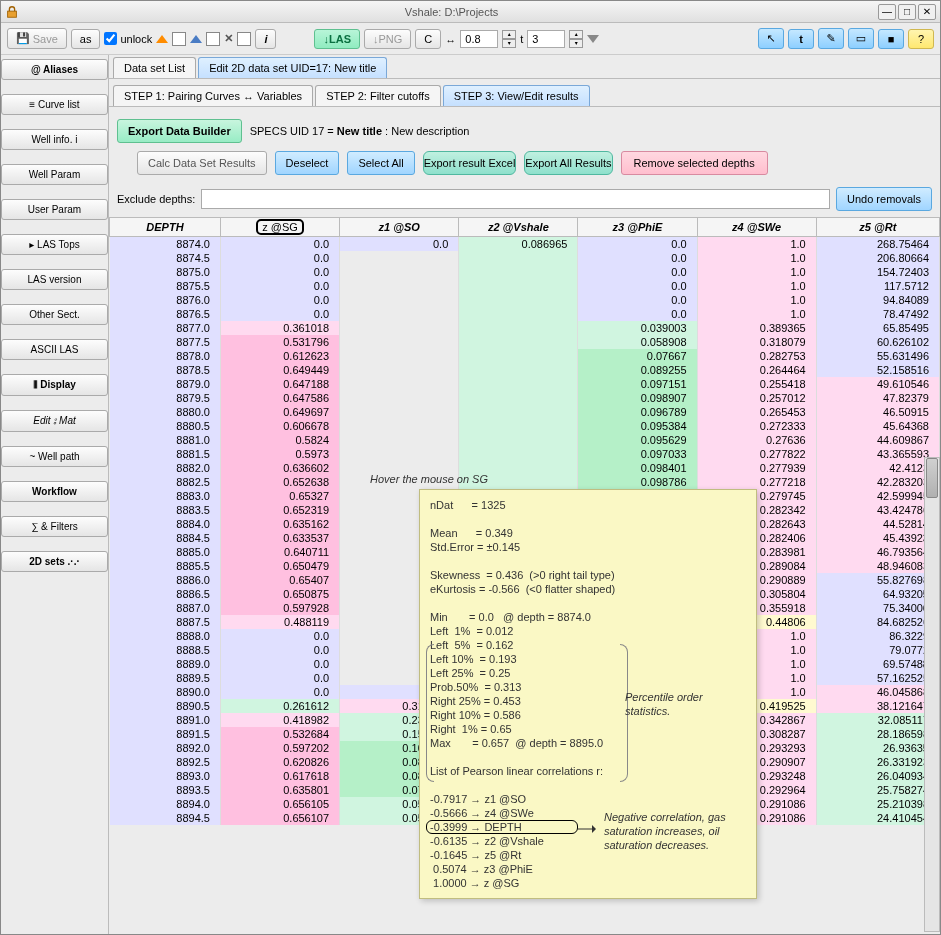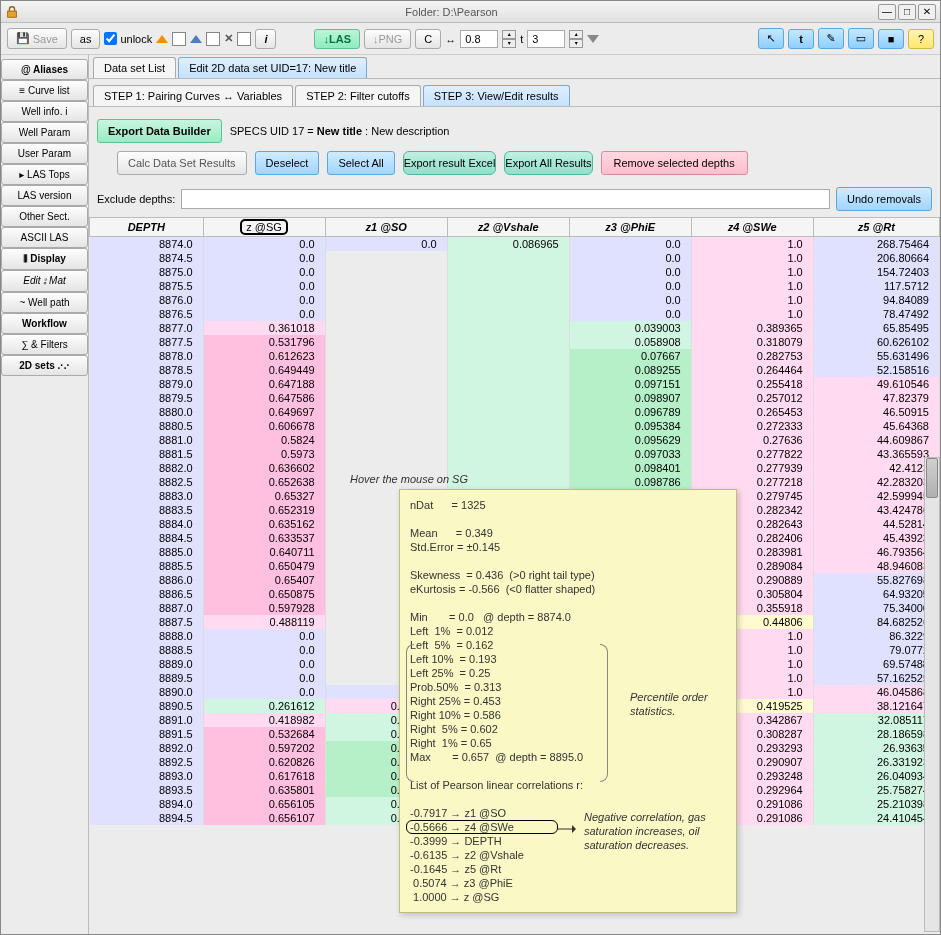--- a/index.html
+++ b/index.html
@@ -23,21 +23,21 @@
 .tri-dn { border-top: 8px solid #888; }
 .tbtn.teal { background: linear-gradient(#b8f5d8,#90ecc0); border-color: #5fc090; }
 .tbtn.lblue { background: linear-gradient(#c5e8ff,#8dcfff); border-color: #5aa8e0; width: 26px; justify-content: center; }
 .tbtn.yell { background: linear-gradient(#fff5b0,#ffe870); border-color: #d0b850; width: 26px; justify-content: center; }
 .num-field { width: 38px; border: 1px solid #aaa; padding: 2px 4px; font-size: 11px; }
 .spinner { width: 14px; display: flex; flex-direction: column; }
 .spinner div { height: 9px; border: 1px solid #999; background: #eee; font-size: 6px; text-align: center; line-height: 6px; cursor: pointer; }
 
 .main { display: flex; height: calc(100% - 54px); }
 
-.sidebar { width: 88px; border-right: 1px solid #bbb; background: #ececec; display: flex; flex-direction: column; padding: 4px 0; gap: 0; }
+.sidebar { width: 108px; border-right: 1px solid #bbb; background: #ececec; display: flex; flex-direction: column; padding: 4px 0; gap: 14px; }
 .sbtn { border: 1px solid #aaa; background: linear-gradient(#fdfdfd,#e5e5e5); border-radius: 3px; padding: 4px 2px; font-size: 10px; text-align: center; cursor: pointer; white-space: nowrap; overflow: hidden; }
 .sbtn.bold { font-weight: bold; }
 .sbtn i { font-style: italic; }
 
 .content { flex: 1; display: flex; flex-direction: column; }
 .tabs1 { display: flex; padding: 2px 16px 0 4px; background: #ececec; border-bottom: 1px solid #bbb; }
 .tab { border: 1px solid #aaa; border-bottom: none; background: #e5e5e5; padding: 4px 10px; font-size: 11px; border-radius: 3px 3px 0 0; margin-right: 2px; cursor: pointer; }
 .tab.active { background: linear-gradient(#dff0ff,#c5e0ff); border-color: #7aa8d8; }
 .tab.prev { background: #f5f5f5; }
 .tabs2 { display: flex; padding: 6px 4px 0 4px; background: #ececec; border-bottom: 1px solid #bbb; margin-bottom: 8px; }
@@ -76,35 +76,35 @@
 .bgyell { background: #fffad0; margin-top: 32px; }
 
 .vscroll { position: absolute; right: 0; top: 240px; bottom: 2px; width: 16px; background: #e5e5e5; border: 1px solid #bbb; }
 .vscroll-thumb { position: absolute; top: 0; left: 1px; right: 1px; height: 40px; background: linear-gradient(#d0d0d0,#b0b0b0); border: 1px solid #888; border-radius: 2px; }
 
 .tooltip { position: absolute; left: 310px; top: 272px; width: 338px; background: #faf8c5; border: 1px solid #c0bd80; padding: 8px 10px; font-family: 'Courier New', monospace; font-size: 11px; line-height: 14px; color: #333; box-shadow: 2px 2px 6px rgba(0,0,0,0.2); }
 .tooltip .hover-note { position: absolute; top: -18px; left: -50px; font-style: italic; font-family: Arial; color: #333; }
 .tooltip-row { white-space: pre; }
 .tt-bracket-l { position: absolute; left: 6px; top: 154px; height: 138px; width: 8px; border: 1px solid #888; border-right: none; border-radius: 8px 0 0 8px; }
 .tt-bracket-r { position: absolute; left: 200px; top: 154px; height: 138px; width: 8px; border: 1px solid #888; border-left: none; border-radius: 0 8px 8px 0; }
-.tt-side1 { position: absolute; left: 230px; top: 200px; font-style: italic; font-family: Arial; width: 110px; }
+.tt-side1 { position: absolute; left: 205px; top: 200px; font-style: italic; font-family: Arial; width: 110px; }
 .tt-corr-box { position: absolute; left: 6px; top: 330px; width: 152px; height: 14px; border: 1.5px solid #000; border-radius: 6px; }
 .tt-arrow2 { position: absolute; left: 158px; top: 334px; }
 .tt-side2 { position: absolute; left: 184px; top: 320px; font-style: italic; font-family: Arial; width: 150px; }
 </style>
 </head>
 <body>
 
 <div class="window">
   <div class="titlebar">
     <svg class="lock" viewBox="0 0 16 16">
         <rect x="3" y="7" width="10" height="7" fill="#e8a030" stroke="#a06000"></rect>
         <path d="M5 7 V5 a3 3 0 0 1 6 0 V7" fill="none" stroke="#a06000" stroke-width="1.5"></path>
       </svg>
-    <div class="title">Folder: D:\Pearson</div>
+    <div class="title">Vshale: D:\Projects</div>
     <div class="wbtns">
       <div class="wbtn">—</div>
       <div class="wbtn">□</div>
       <div class="wbtn">✕</div>
     </div>
   </div>
 
   <div class="toolbar">
     <div class="tbtn disabled">
         <span>💾</span>
@@ -695,21 +695,20 @@
               <div class="tooltip-row">eKurtosis = -0.566  (&lt;0 flatter shaped)</div>
               <div class="tooltip-row">&nbsp;</div>
               <div class="tooltip-row">Min       = 0.0   @ depth = 8874.0</div>
               <div class="tooltip-row">Left  1%  = 0.012</div>
               <div class="tooltip-row">Left  5%  = 0.162</div>
               <div class="tooltip-row">Left 10%  = 0.193</div>
               <div class="tooltip-row">Left 25%  = 0.25</div>
               <div class="tooltip-row">Prob.50%  = 0.313</div>
               <div class="tooltip-row">Right 25% = 0.453</div>
               <div class="tooltip-row">Right 10% = 0.586</div>
-              <div class="tooltip-row">Right  5% = 0.602</div>
               <div class="tooltip-row">Right  1% = 0.65</div>
               <div class="tooltip-row">Max       = 0.657  @ depth = 8895.0</div>
               <div class="tooltip-row">&nbsp;</div>
               <div class="tooltip-row">List of Pearson linear correlations r:</div>
               <div class="tooltip-row">&nbsp;</div>
               <div class="tooltip-row">-0.7917 → z1 @SO</div>
               <div class="tooltip-row">-0.5666 → z4 @SWe</div>
               <div class="tooltip-row">-0.3999 → DEPTH</div>
               <div class="tooltip-row">-0.6135 → z2 @Vshale</div>
               <div class="tooltip-row">-0.1645 → z5 @Rt</div>

